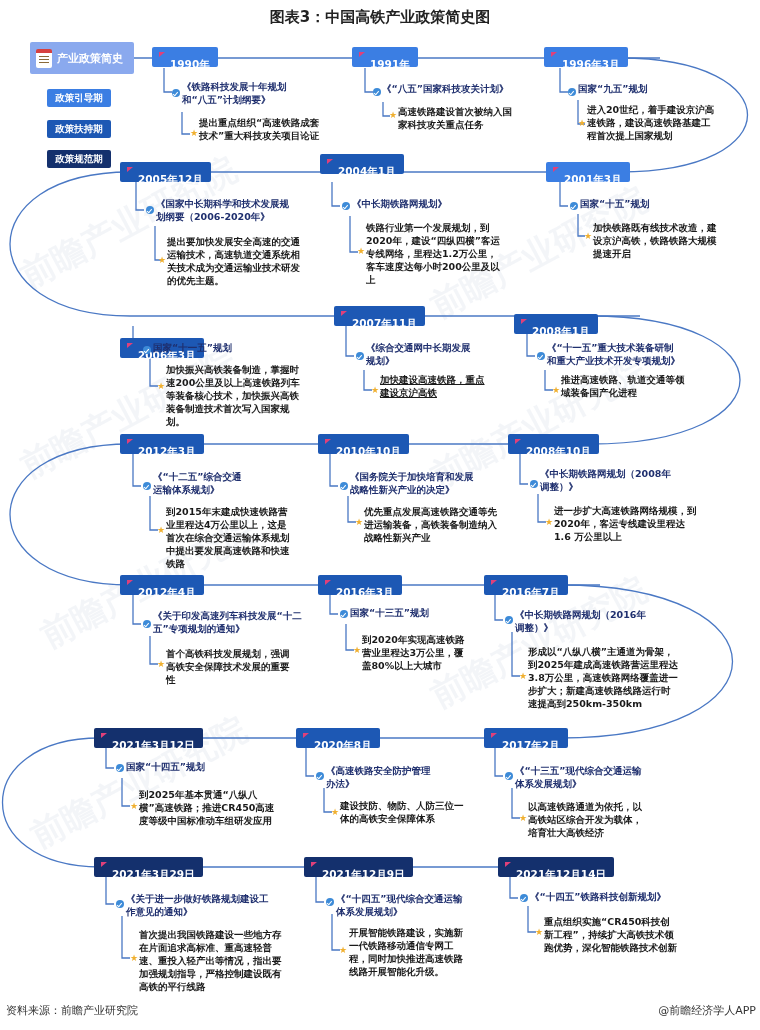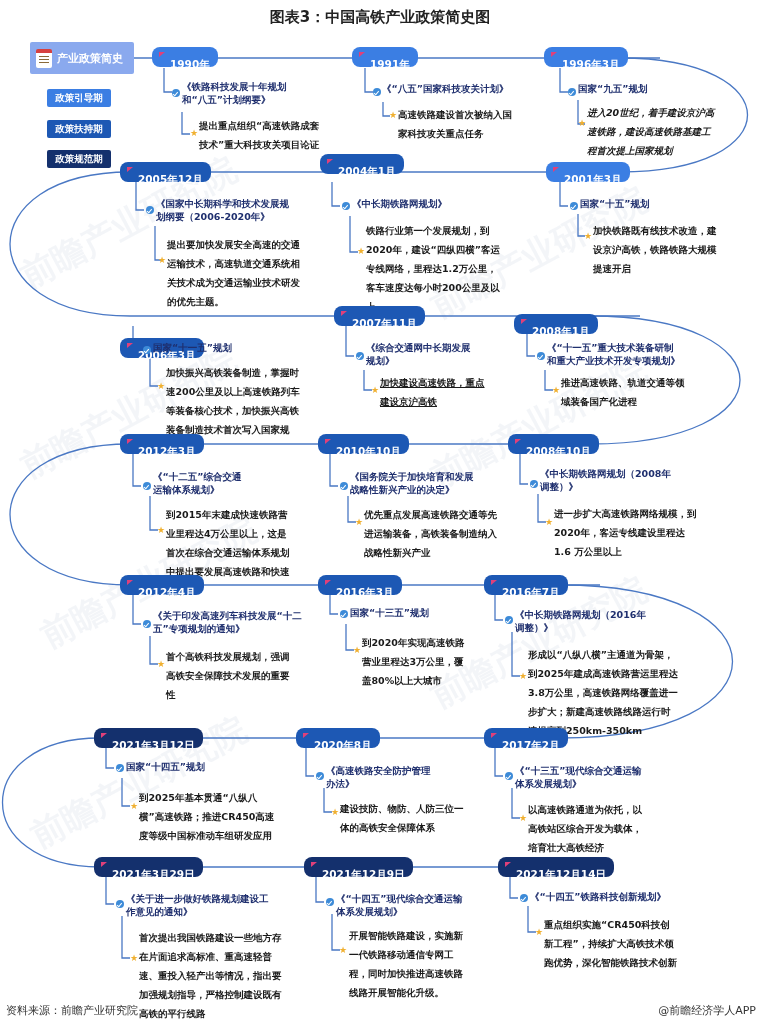--- a/index.html
+++ b/index.html
@@ -3,27 +3,27 @@
 <meta charset="utf-8">
 <style>
   * { box-sizing: border-box; margin: 0; padding: 0; }
   body { width: 760px; height: 1030px; background: #ffffff; font-family: "DejaVu Sans", "Liberation Sans", sans-serif; position: relative; overflow: hidden; color: #1a1a1a; }
   .title { position: absolute; left: 0; top: 8px; width: 760px; text-align: center; font-size: 15px; font-weight: bold; color: #222; }
   .legend-head { position: absolute; left: 30px; top: 42px; width: 104px; height: 32px; background: #8aa9ee; border-radius: 2px; display: flex; align-items: center; padding-left: 6px; color: #fff; font-size: 11px; font-weight: bold; }
   .legend-head .ico { width: 16px; height: 19px; background: #fff; border-top: 4px solid #d64040; border-radius: 2px; margin-right: 5px; position: relative; }
   .legend-head .ico::after { content: ""; position: absolute; left: 3px; right: 3px; top: 3px; height: 9px; background: repeating-linear-gradient(#8a6a3a 0 1px, transparent 1px 3px); }
   .legend-chip { position: absolute; left: 47px; width: 64px; height: 18px; color: #fff; font-size: 9.5px; font-weight: bold; display: flex; align-items: center; justify-content: center; border-radius: 2px; }
   svg.lines { position: absolute; left: 0; top: 0; }
-  .date { position: absolute; height: 20px; padding: 16px 8px 0 18px; color: #fff; font-size: 10.5px; font-weight: bold; display: flex; align-items: center; border-radius: 8px; white-space: nowrap; }
+  .date { position: absolute; height: 20px; padding: 16px 8px 0 18px; color: #fff; font-size: 10.5px; font-weight: bold; display: flex; align-items: center; border-radius: 2px; white-space: nowrap; }
   .date .flag { position: absolute; left: 7px; top: 5px; width: 0; height: 0; border-left: 6px solid #e0407a; border-bottom: 5px solid transparent; }
   .t1 { background: #3b7ee3; }
   .t2 { background: #1d58b4; }
   .t3 { background: #14306d; }
   .policy { position: absolute; font-size: 9.5px; font-weight: bold; color: #1f2f6e; line-height: 13px; }
-  .desc { position: absolute; font-size: 9.5px; font-weight: bold; color: #1a1a1a; line-height: 19px; }
+  .desc { position: absolute; font-size: 9.5px; font-weight: bold; color: #1a1a1a; line-height: 13px; }
   .check { position: absolute; width: 8px; height: 8px; border-radius: 50%; background: #3d8bd8; }
   .check::after { content: ""; position: absolute; left: 2px; top: 1.5px; width: 2px; height: 3.5px; border-right: 1.2px solid #fff; border-bottom: 1.2px solid #fff; transform: rotate(40deg); }
   .star { position: absolute; font-size: 9px; color: #f0b030; line-height: 1; }
   .footer-left { position: absolute; left: 6px; top: 1003px; font-size: 11px; color: #333; }
   .footer-right { position: absolute; right: 4px; top: 1003px; font-size: 11px; color: #333; }
   .wm { position: absolute; font-size: 34px; font-weight: bold; color: rgba(140,160,190,0.10); transform: rotate(-28deg); white-space: nowrap; pointer-events: none; }
 </style>
 </head>
 <body>
 
@@ -137,21 +137,21 @@
 <span class="star" style="left:389px;top:111px;">★</span>
 <div class="desc" style="left:398px;top:105px;width:115px;">高速铁路建设首次被纳入国家科技攻关重点任务</div>
 
 <div class="date t1" style="left:544px;top:47px;">
     <span class="flag"></span>
     <span>1996年3月</span>
   </div>
 <span class="check" style="left:568px;top:88px;"></span>
 <div class="policy" style="left:578px;top:82px;width:140px;">国家“九五”规划</div>
 <span class="star" style="left:578px;top:119px;">★</span>
-<div class="desc" style="left:587px;top:103px;width:130px;font-style:italic;">进入20世纪，着手建设京沪高速铁路，建设高速铁路基建工程首次提上国家规划</div>
+<div class="desc" style="left:587px;top:103px;width:130px;">进入20世纪，着手建设京沪高速铁路，建设高速铁路基建工程首次提上国家规划</div>
 
 <div class="date t2" style="left:120px;top:162px;">
     <span class="flag"></span>
     <span>2005年12月</span>
   </div>
 <span class="check" style="left:146px;top:206px;"></span>
 <div class="policy" style="left:156px;top:197px;width:140px;">《国家中长期科学和技术发展规划纲要（2006-2020年》</div>
 <span class="star" style="left:158px;top:256px;">★</span>
 <div class="desc" style="left:167px;top:235px;width:140px;">提出要加快发展安全高速的交通运输技术，高速轨道交通系统相关技术成为交通运输业技术研发的优先主题。</div>
 

